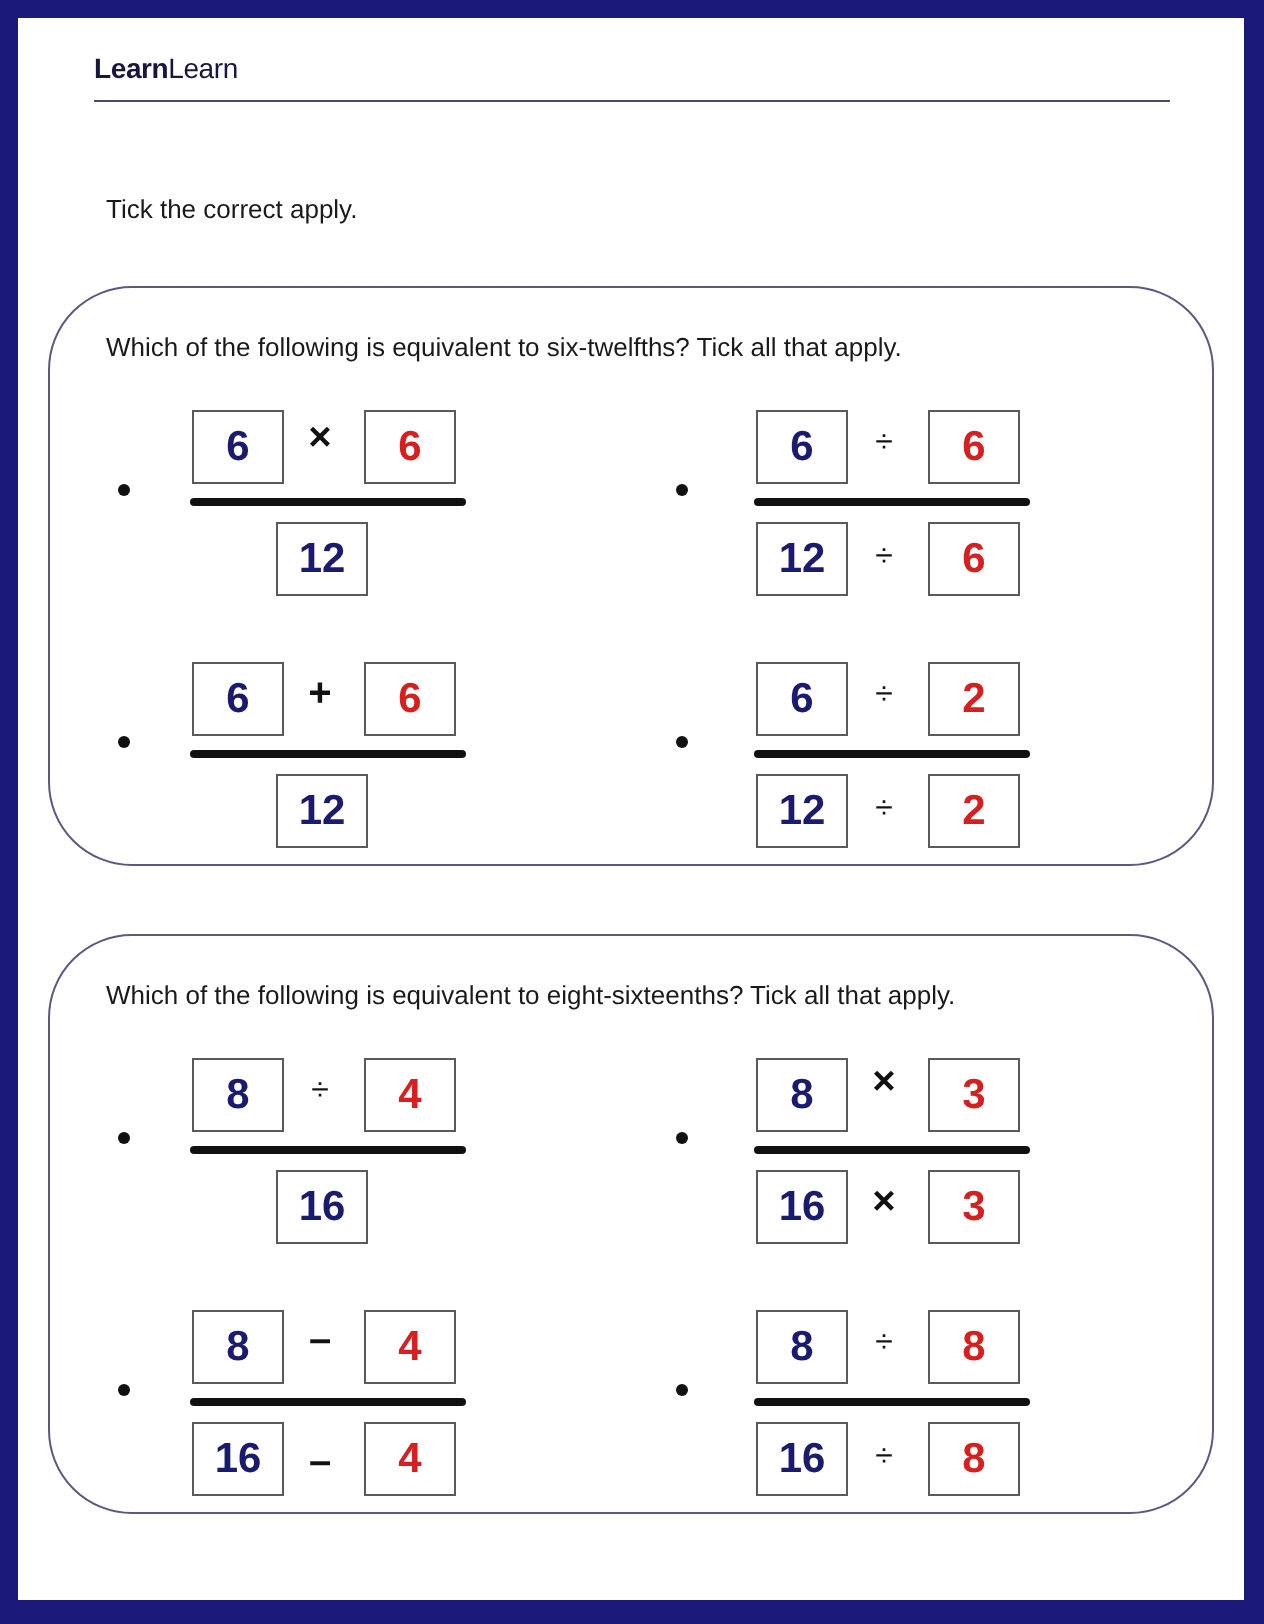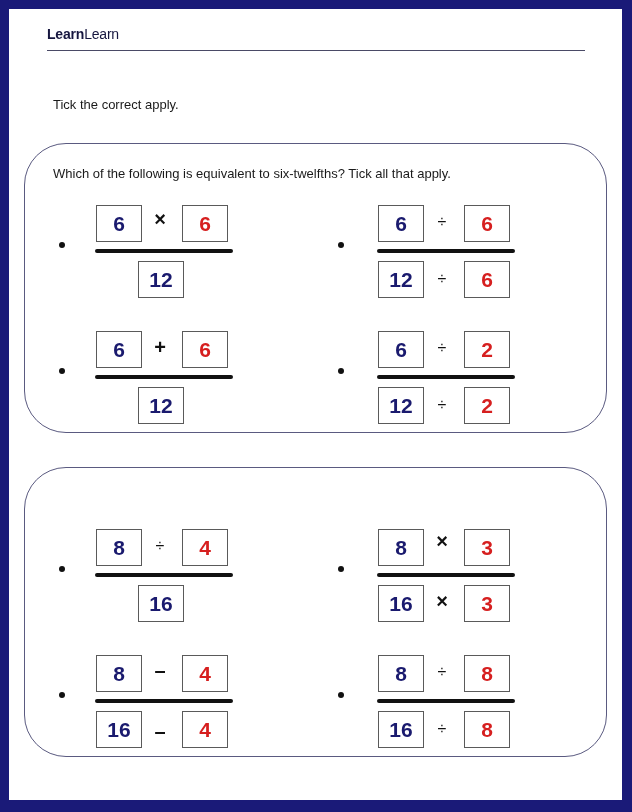--- a/index.html
+++ b/index.html
@@ -145,20 +145,21 @@
       <div class="op div" style="left:89px; top:17px;">÷</div>
       <div class="box red" style="left:126px; top:9px;">2</div>
       <div class="bar" style="left:39px; top:53px;"></div>
       <div class="box blue" style="left:40px; top:65px;">12</div>
       <div class="op div" style="left:89px; top:74px;">÷</div>
       <div class="box red" style="left:126px; top:65px;">2</div>
     </div>
   </div>
 
   <div class="panel p2">
+    <div class="question">Which of the following is equivalent to eight-sixteenths? Tick all that apply.</div>
 
     <div class="option" style="left:31px; top:52px;">
       <div class="bullet" style="left:3px; top:46px;"></div>
       <div class="box blue" style="left:40px; top:9px;">8</div>
       <div class="op div" style="left:89px; top:17px;">÷</div>
       <div class="box red" style="left:126px; top:9px;">4</div>
       <div class="bar" style="left:39px; top:53px;"></div>
       <div class="box blue" style="left:82px; top:65px;">16</div>
     </div>
 

